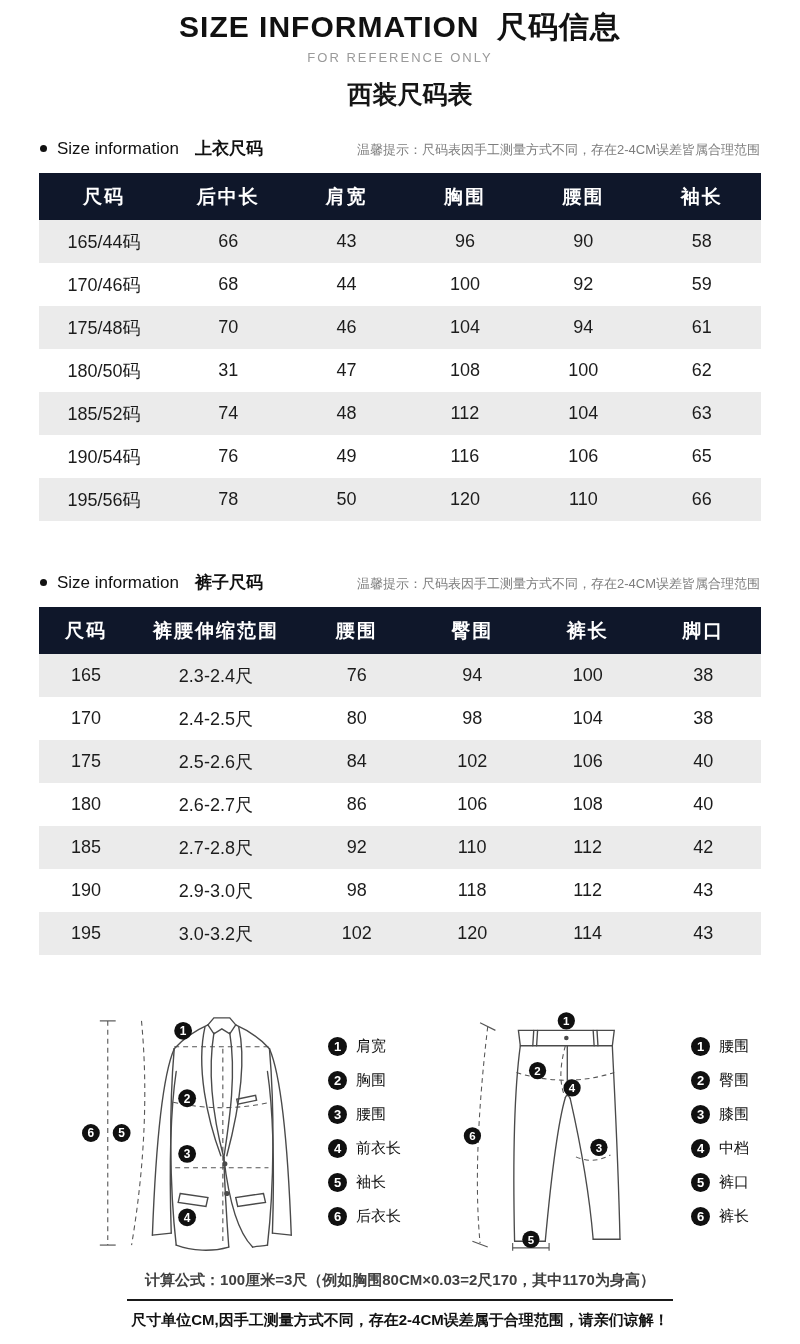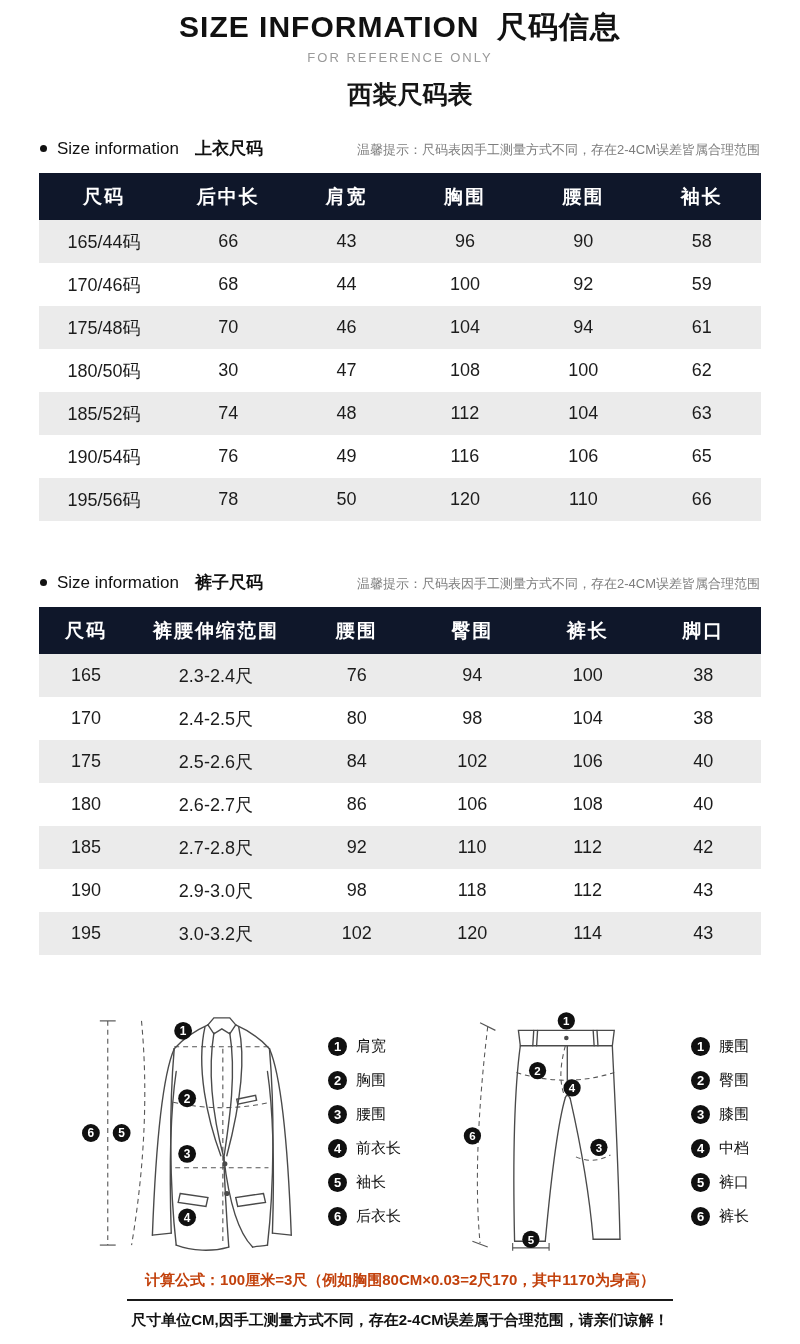--- a/index.html
+++ b/index.html
@@ -53,21 +53,21 @@
   .legend { margin-top: 22px; margin-left: 2px; }
   .legend-item { display: flex; align-items: center; height: 34px; }
   .circled-num { width: 19px; height: 19px; border-radius: 50%; background: #101010;
                  color: #fff; font-size: 13px; font-weight: bold; line-height: 19px;
                  text-align: center; flex: 0 0 19px; }
   .legend-label { font-size: 15px; color: #111; margin-left: 9px; white-space: nowrap; }
   .fig-gap { width: 58px; }
 
   
   .footer { text-align: center; margin-top: 16px; }
-  .formula { display: inline-block; font-size: 15px; font-weight: bold; color: #c2410c;
+  .formula { display: inline-block; font-size: 15px; font-weight: bold; color: #404040;
              padding: 0 18px 9px 18px; border-bottom: 2px solid #1a1a1a; }
   .foot-note { margin-top: 10px; font-size: 15px; font-weight: bold; color: #111; }
 </style>
 </head>
 <body>
 
 <div class="page">
 
   <div class="title">
     <span>SIZE INFORMATION</span>
@@ -120,21 +120,21 @@
         <tr>
           <td>175/48码</td>
           <td>70</td>
           <td>46</td>
           <td>104</td>
           <td>94</td>
           <td>61</td>
         </tr>
         <tr>
           <td>180/50码</td>
-          <td>30</td>
+          <td>31</td>
           <td>47</td>
           <td>108</td>
           <td>100</td>
           <td>62</td>
         </tr>
         <tr>
           <td>185/52码</td>
           <td>74</td>
           <td>48</td>
           <td>112</td>

